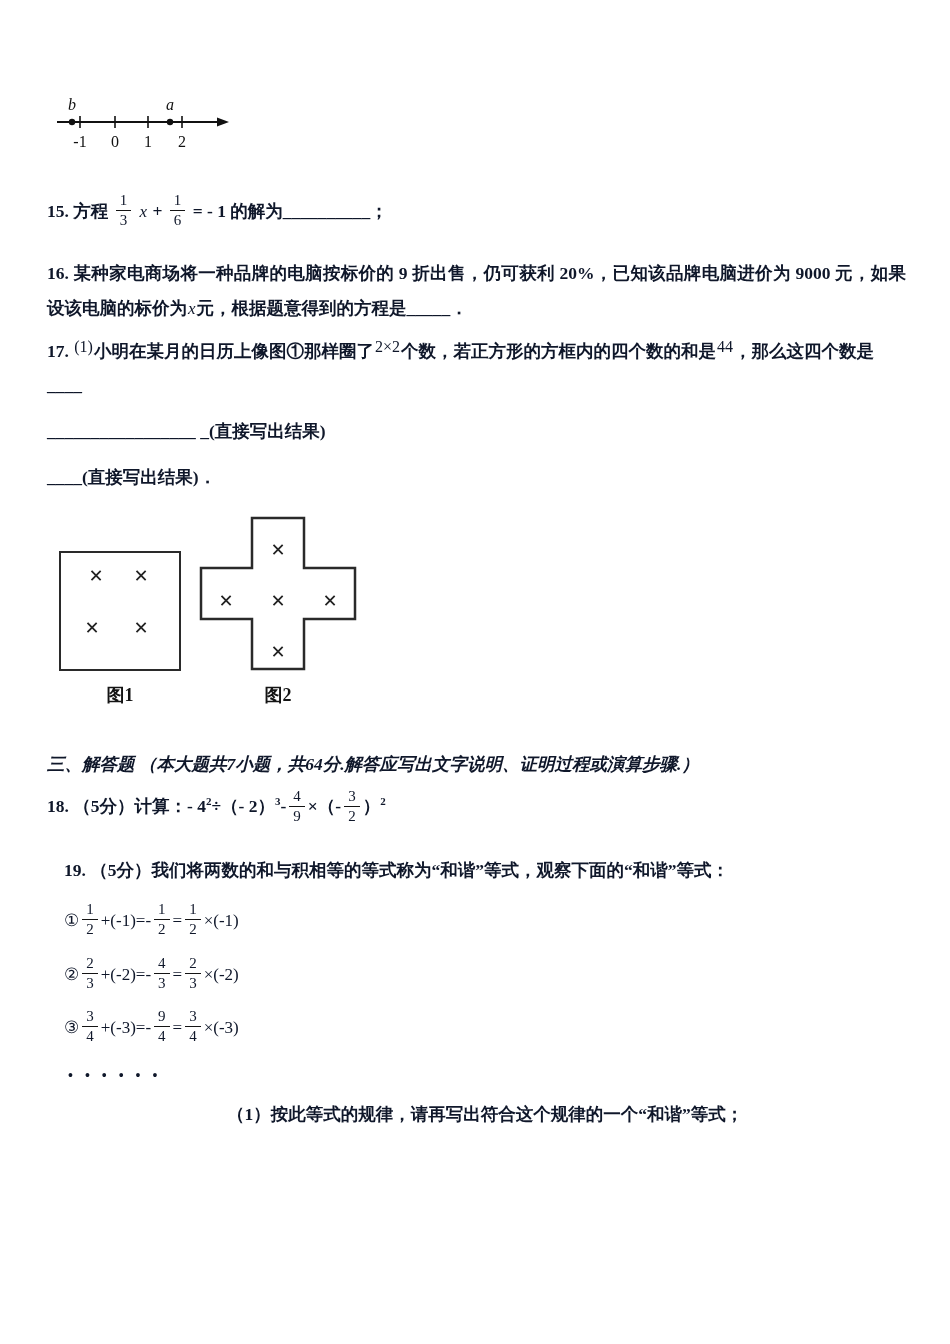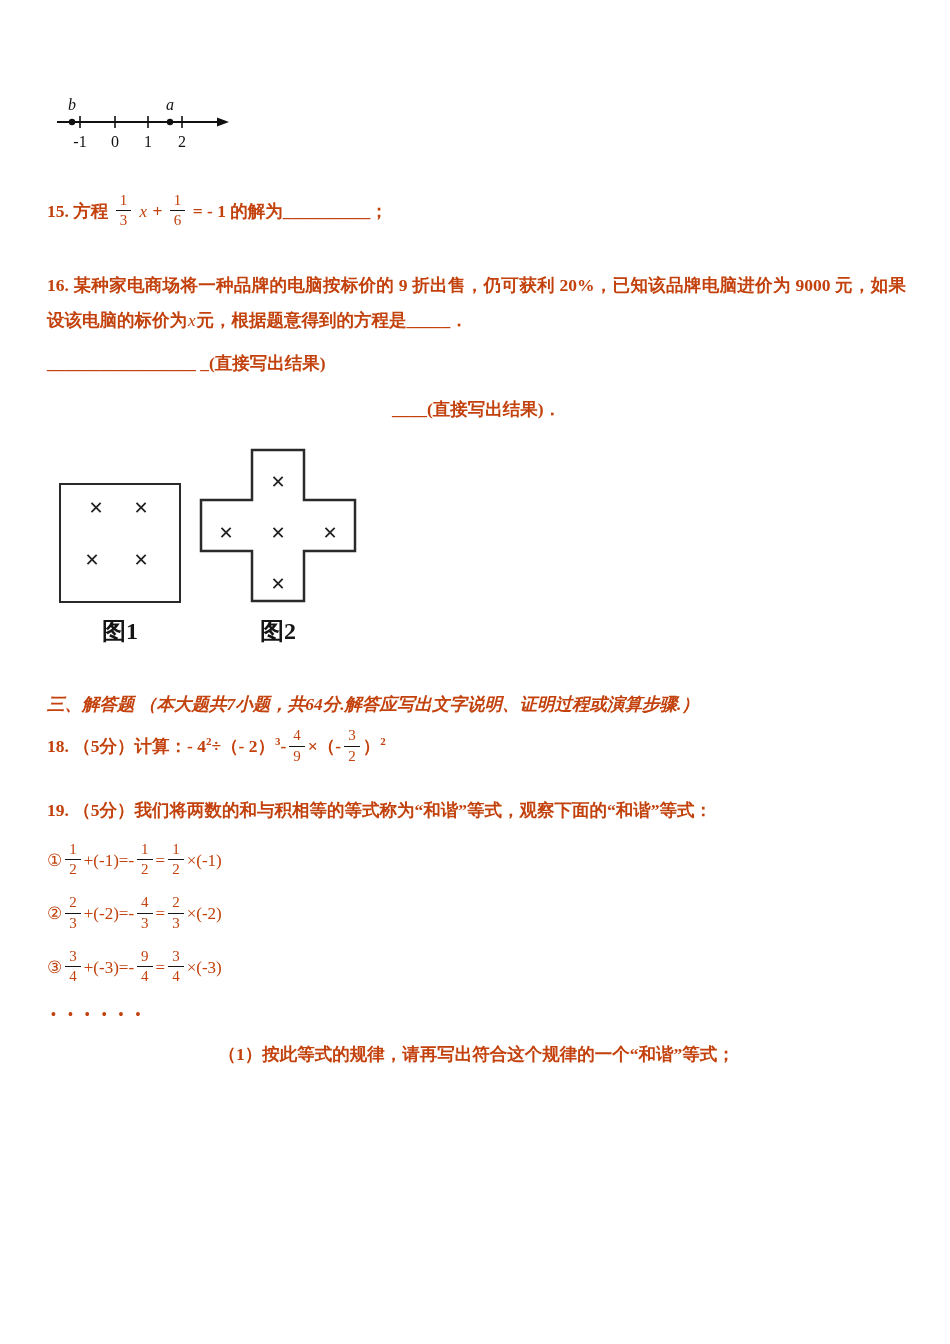--- a/index.html
+++ b/index.html
@@ -1,50 +1,50 @@
 <!DOCTYPE html>
 <html><head>
 <meta charset="utf-8">
 <style>
   html,body{margin:0;padding:0;}
   body{
     width:950px;height:1344px;background:#ffffff;color:#141414;
     font-family:"Liberation Serif",serif;overflow:hidden;position:relative;
   }
   .page{padding:98px 44px 0 47px;}
-  .q{font-size:17.5px;font-weight:700;line-height:1.95;color:#c2410c;}
+  .q{font-size:17.5px;font-weight:700;line-height:1.95;color:#0f172a;}
   .m{font-weight:400;}
   .iv{font-weight:400;font-style:italic;font-size:17px;padding:0 1px;}
   .rn{font-weight:400;font-size:16px;position:relative;top:-5px;padding:0 1px;}
   .rv{font-weight:400;font-size:16px;font-style:italic;position:relative;top:-6px;padding:0 2px;}
   sup{font-size:11px;}
   .frac{display:inline-block;vertical-align:middle;position:relative;top:-2px;text-align:center;
         font-weight:400;font-size:15px;line-height:1.15;margin:0 3px;font-family:"Liberation Serif",serif;}
   .frac .num{display:block;padding:0 4px 1px;border-bottom:1.5px solid #141414;}
   .frac .den{display:block;padding:1px 4px 0;}
   .nl-wrap{margin-left:8px;}
   .axis{stroke:#111;stroke-width:1.8;}
   .tick{stroke:#111;stroke-width:1.6;}
   .nl-num{font-size:16px;fill:#111;text-anchor:middle;font-family:"Liberation Serif",serif;}
   .nl-pt{font-size:16px;font-style:italic;fill:#111;text-anchor:middle;font-family:"Liberation Serif",serif;}
   .q15{margin-top:36px;}
-  .q16{margin-top:36px;line-height:2.0;text-align:justify;}
+  .q16{margin-top:24px;line-height:2.0;text-align:justify;}
   .q17{margin-top:8px;}
   .q17 .ln{margin-bottom:12px;}
-  .q17 .ln4{margin-top:10px;text-align:center;}
+  .q17 .ln4{margin-top:10px;}
   .figures{display:flex;align-items:flex-end;gap:18px;margin:22px 0 0 12px;}
   .figcol{display:flex;flex-direction:column;}
   .fig1box{width:118px;height:116px;border:2.5px solid #2a2a2a;position:relative;background:#fff;}
   .xm{position:absolute;font-size:25px;font-weight:700;color:#222;line-height:1;}
-  .figlabel{font-size:24px;font-weight:700;margin-top:12px;text-align:center;}
+  .figlabel{font-size:18px;font-weight:700;margin-top:12px;text-align:center;}
   .crossline{fill:#ffffff;stroke:#2a2a2a;stroke-width:2.5;stroke-linejoin:miter;}
   .xtext{font-size:25px;font-weight:700;fill:#222;text-anchor:middle;font-family:"Liberation Serif",serif;}
   .sec3{margin-top:40px;font-style:italic;}
   .q18{margin-top:8px;}
-  .q19{margin-top:26px;}
+  .q19{margin-top:26px;margin-left:17px;}
   .eqline{font-size:17px;font-weight:400;margin-top:16px;}
   .eqline .circ{font-size:17px;}
   .dots{margin-top:14px;margin-left:4px;font-size:14px;font-weight:700;letter-spacing:12px;}
   .sub{margin-top:8px;text-align:center;}
   .q20{margin-top:4px;}
 </style>
 </head>
 <body>
 
 <div class="page">
@@ -78,20 +78,24 @@
     <span>= - 1</span>
     <span>的解为</span><span>__________</span><span>；</span>
   </div>
 
   <div class="q q16">
     <span>16.</span>
     <span>某种家电商场将一种品牌的电脑按标价的 9 折出售，仍可获利 20%，已知该品牌电脑进价为 9000 元，如果设该电脑的标价为</span><span class="iv">x</span><span>元，根据题意得到的方程是</span><span>_____</span><span>．</span>
   </div>
 
   <div class="q q17">
+    <div class="ln">
+      <span>17.</span>
+      <span class="rn">(1)</span><span>小明在某月的日历上像图①那样圈了</span><span class="rn">2×2</span><span>个数，若正方形的方框内的四个数的和是</span><span class="rn">44</span><span>，那么这四个数是</span><span>____</span>
+    </div>
     <div class="ln">
       <span>_________________ _</span><span>(直接写出结果)</span>
     </div>
     <div class="ln ln4">
       <span>____</span><span>(直接写出结果)．</span>
     </div>
   </div>
 
   <div class="figures">
     <div class="figcol">

